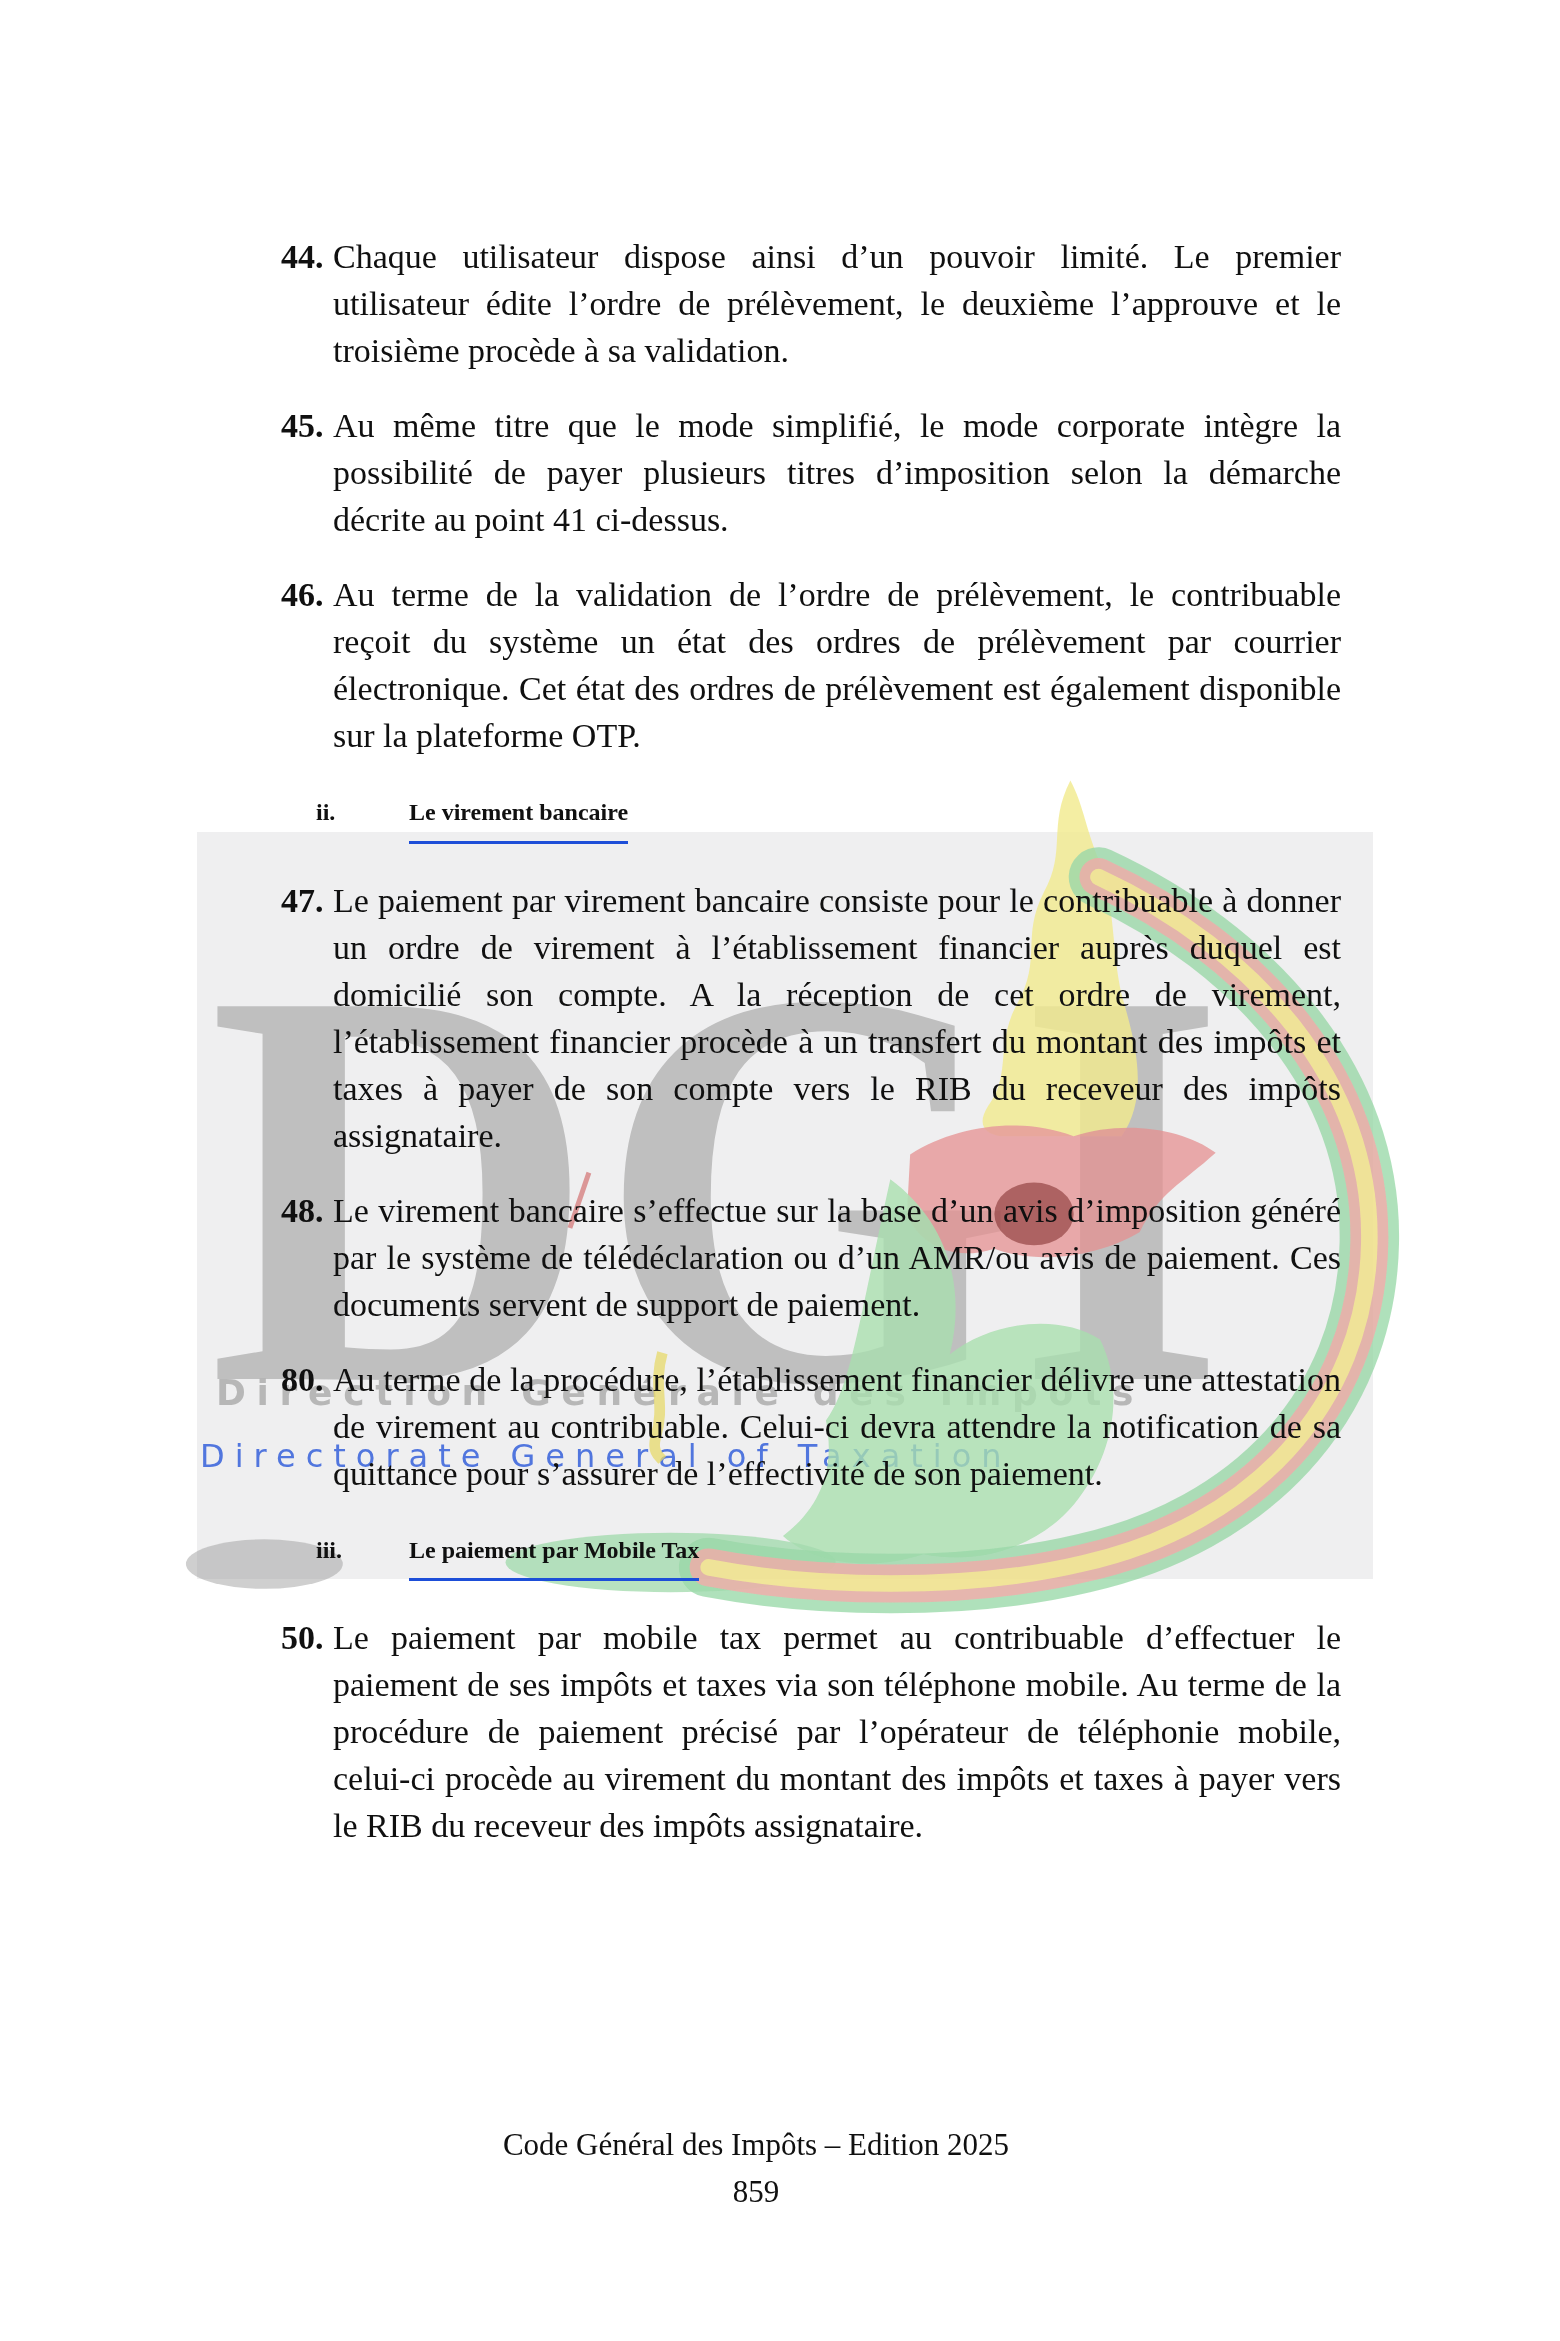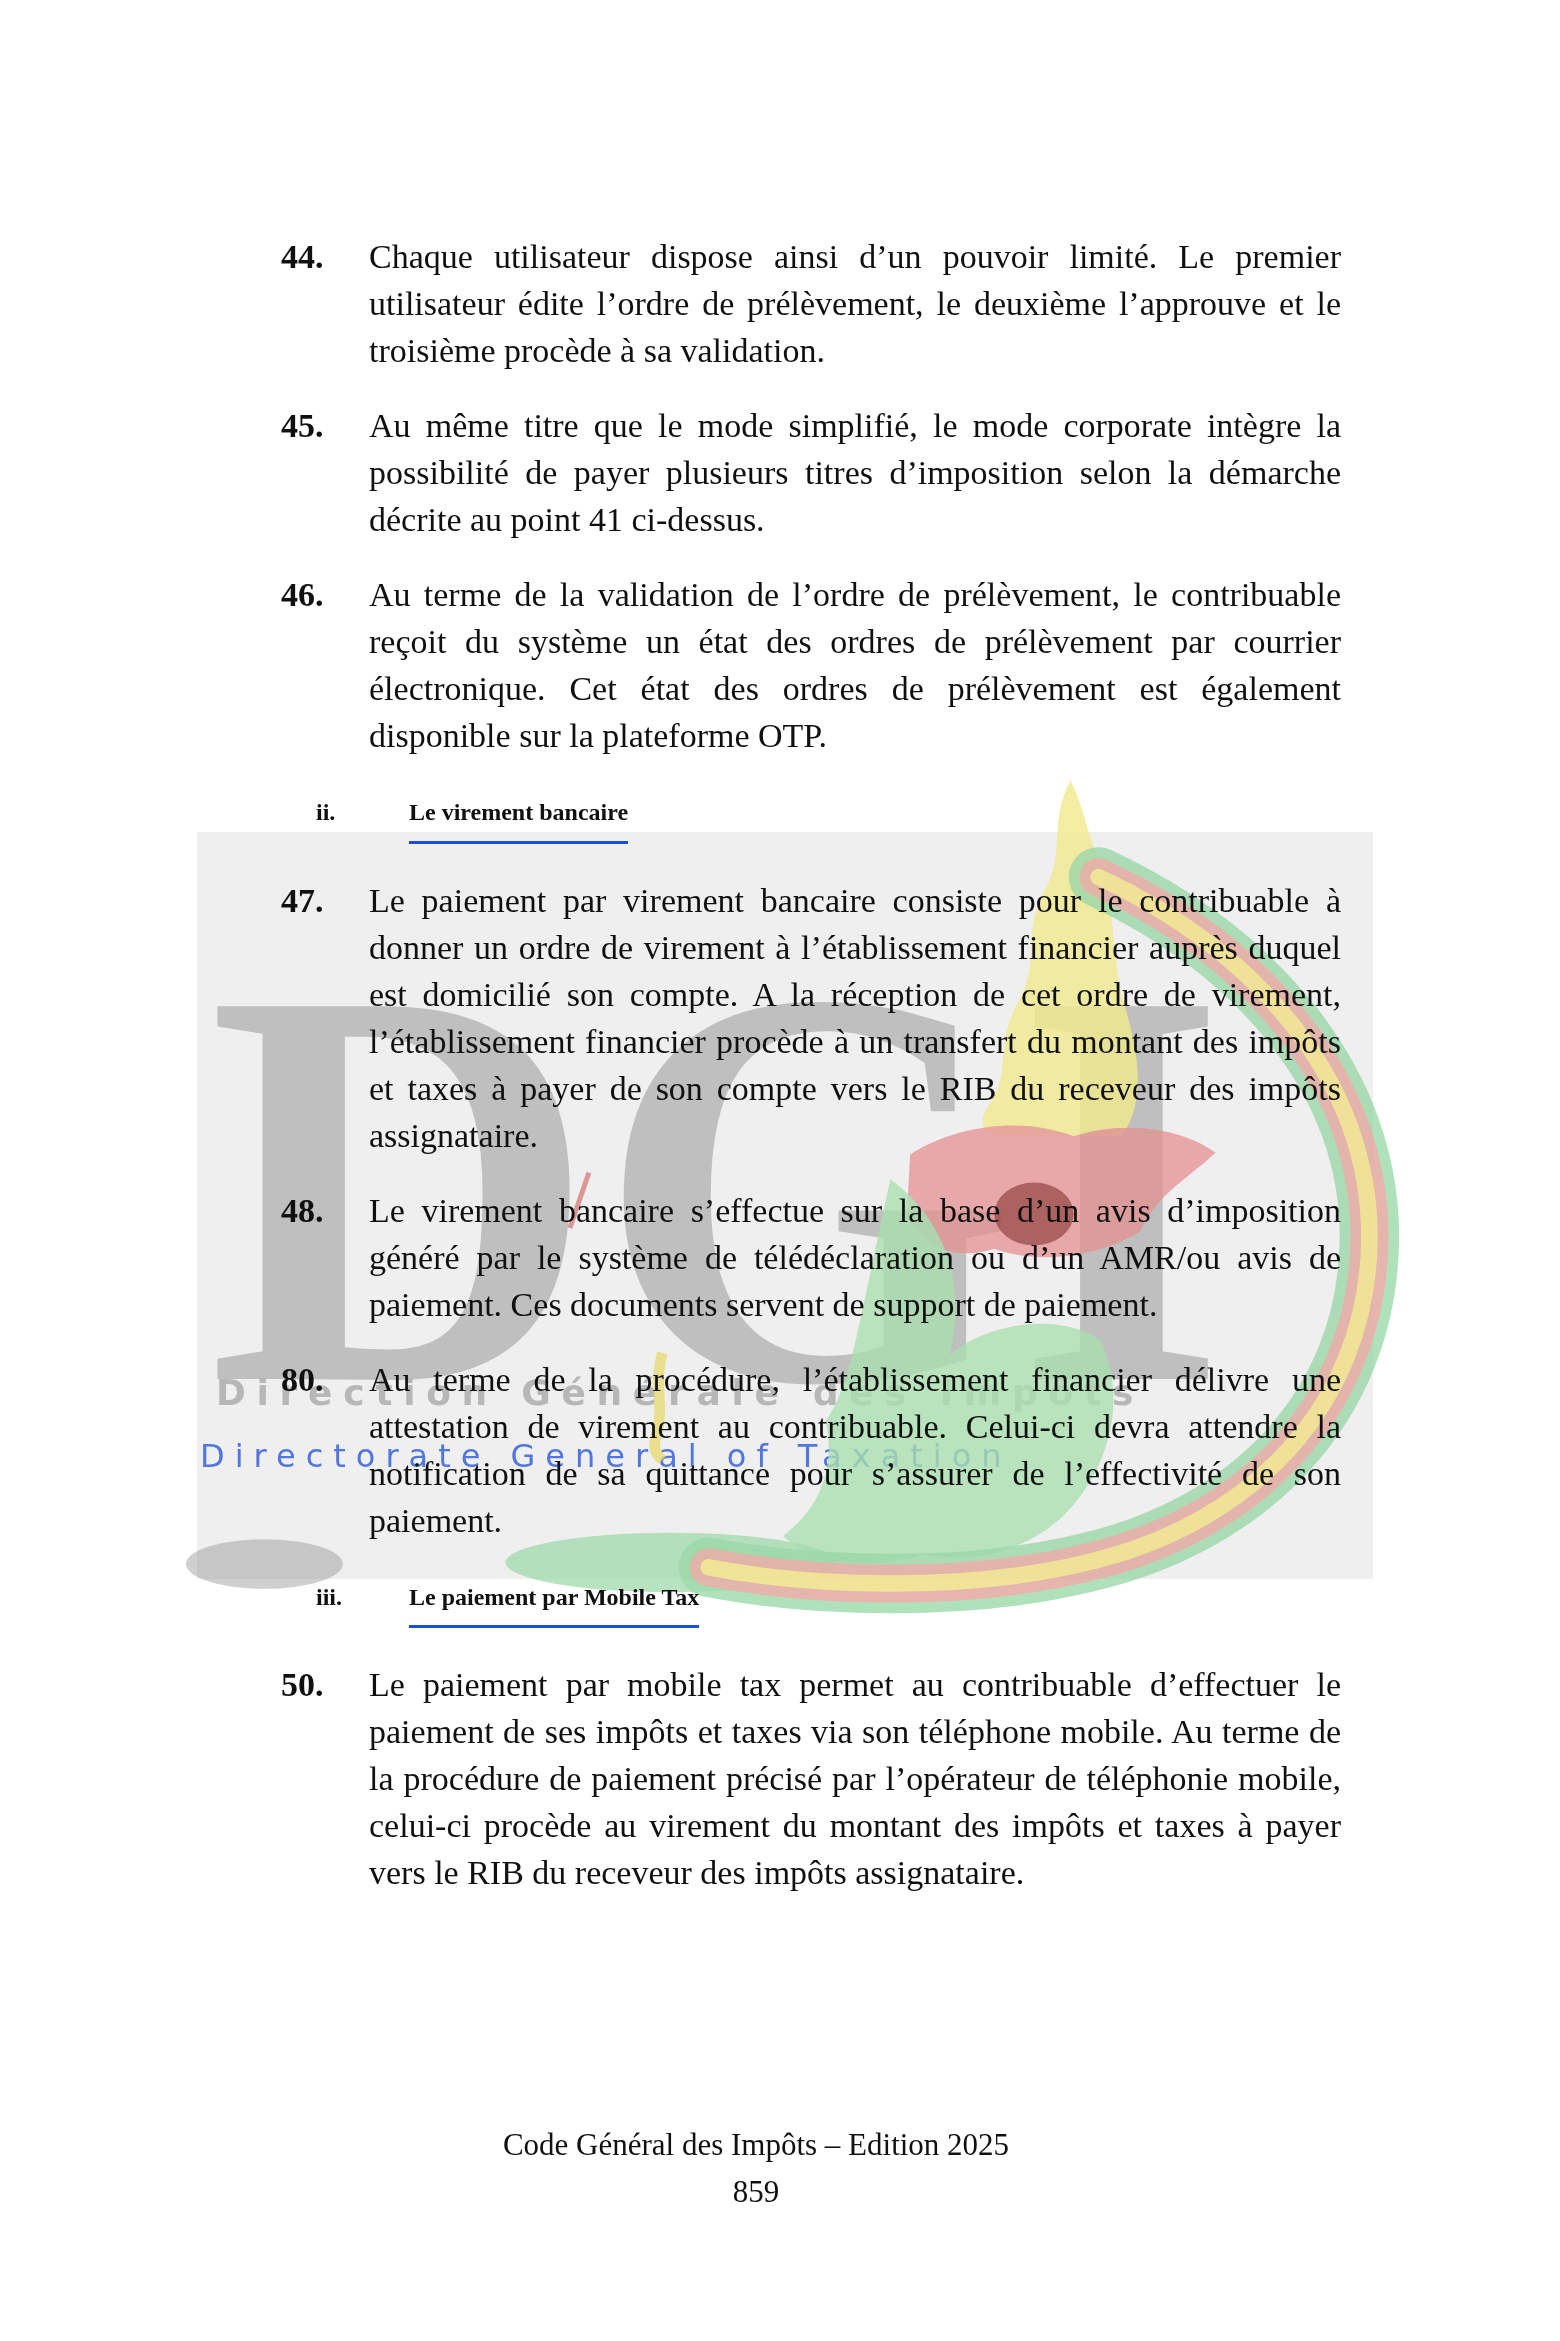--- a/index.html
+++ b/index.html
@@ -66,21 +66,21 @@
     width:1060px;
     font-size:34px; line-height:47px;
     z-index:10;
   }
   .para { display:flex; margin:0 0 28px 0; }
   .pnum {
     flex:0 0 52px; min-width:52px;
     font-weight:bold;
     white-space:nowrap;
   }
-  .ptxt { flex:1; text-align:justify;margin-left:36px; }
+  .ptxt { flex:1; text-align:justify; }
   .heading {
     display:flex;
     margin:28px 0 33px 35px;
     font-size:24px; line-height:51px;
     font-weight:bold;
   }
   .roman { flex:0 0 93px; min-width:93px; }
   .htitle {
     border-bottom:3px solid #1d4ed8;
     padding-bottom:2.5px;

